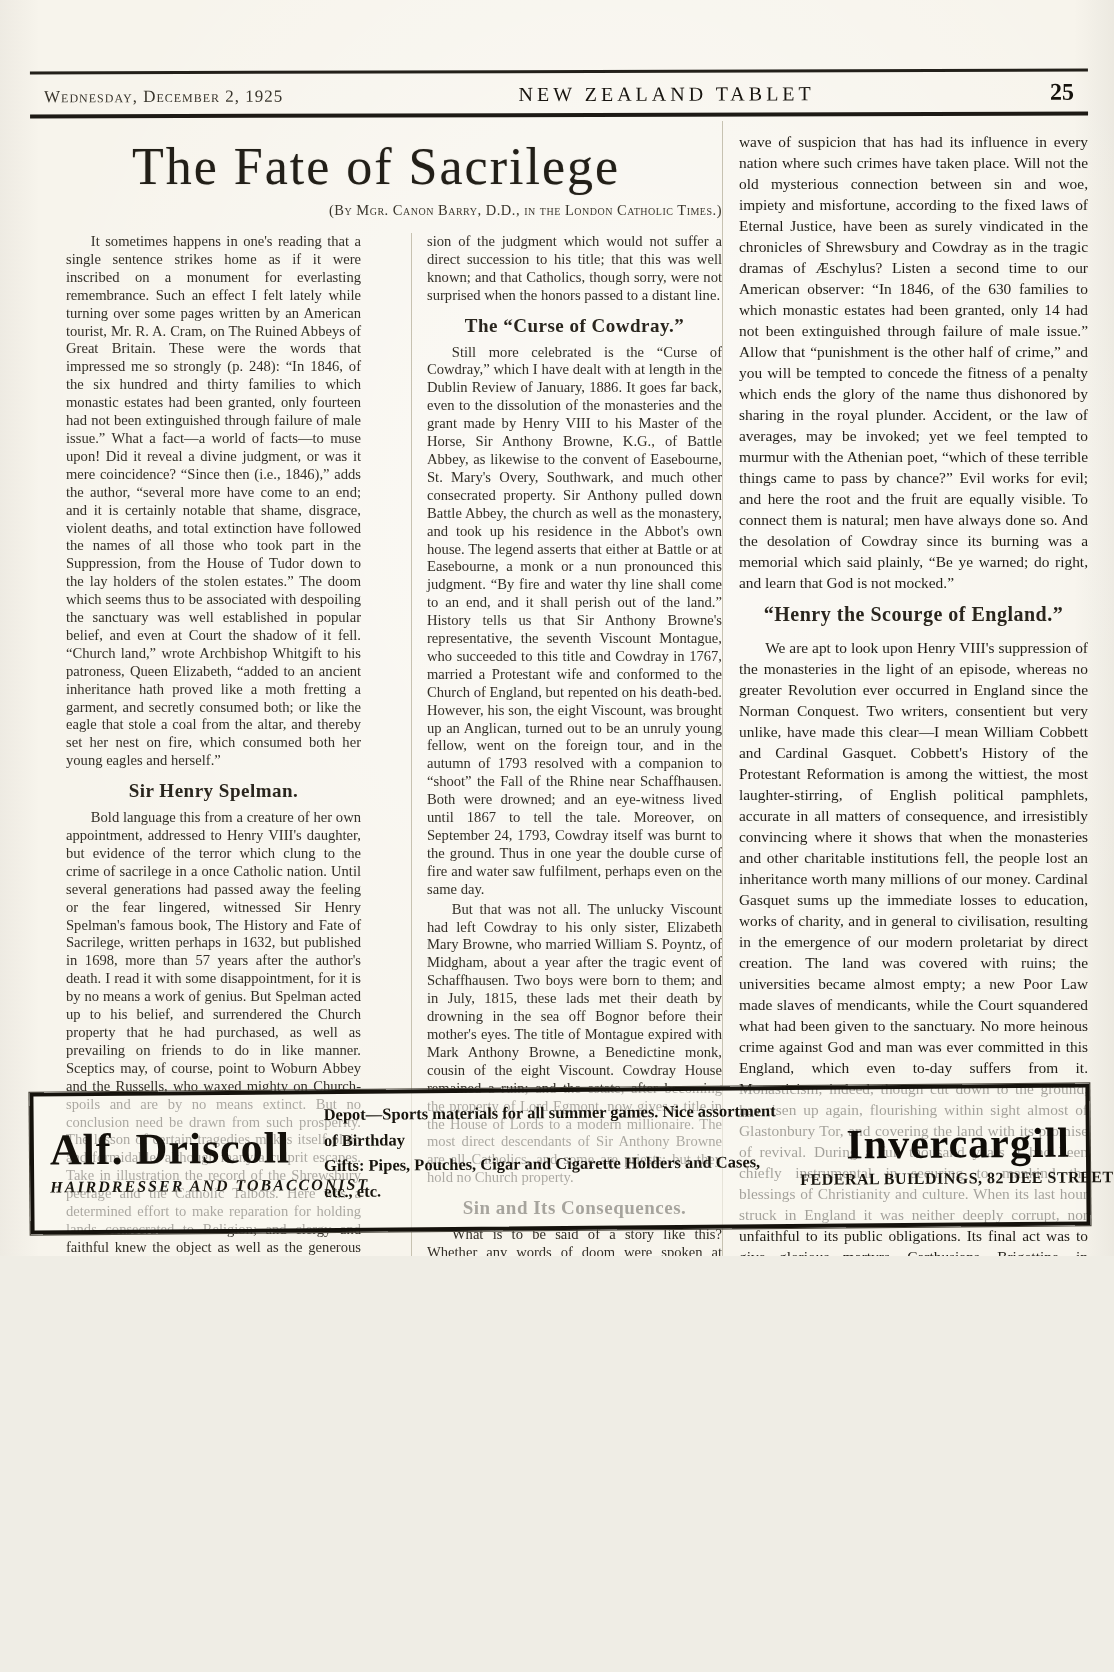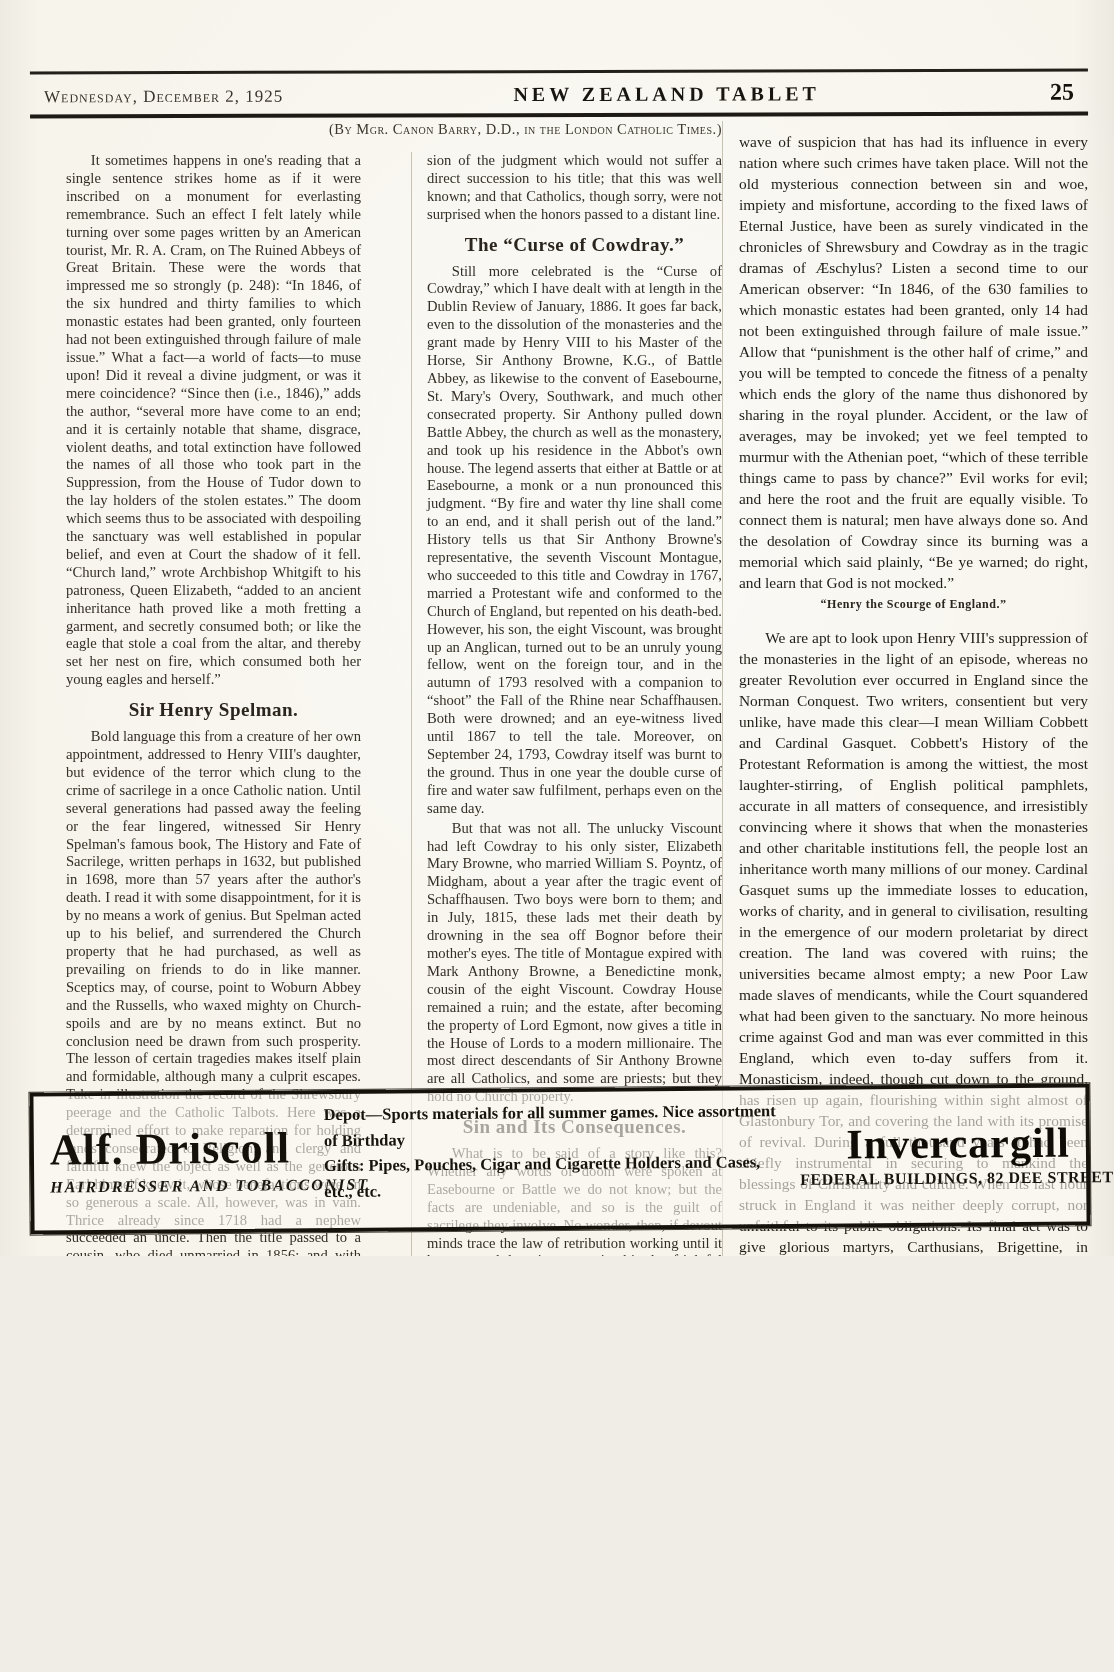--- a/index.html
+++ b/index.html
@@ -22,21 +22,21 @@
     border-top:3px solid #23201a;
     border-bottom:4px solid #1d1a15;
     display:flex;align-items:baseline;justify-content:space-between;
     padding:7px 14px 6px 14px;
     transform:rotate(-0.15deg);
   }
   .masthead .date{
     font-variant:small-caps;letter-spacing:1px;font-size:17px;color:#39352c;
   }
   .masthead .paper{
-    font-weight:bold;letter-spacing:4px;font-size:20px;color:#181510;
+    font-weight:normal;letter-spacing:4px;font-size:20px;color:#181510;
   }
   .masthead .pageno{
     font-weight:bold;font-size:24px;color:#15120d;
   }
   
   .main{
     display:flex;
     height:1448px;
     overflow:hidden;
     padding-top:4px;
@@ -87,21 +87,21 @@
   .para.cont{text-indent:0;}
   .para + .para{margin-top:2px;}
   .subhead{
     text-align:center;
     text-indent:0;
     font-size:19px;
     margin:12px 0 9px 0;
     color:#2a261e;
     letter-spacing:.5px;
   }
-  .col-3 .subhead{margin:1px 0 12px 0;font-size:12px;}
+  .col-3 .subhead{margin:11px 0 12px 0;font-size:20px;}
   
   .ad{
     position:absolute;left:30px;right:24px;bottom:26px;
     border:4px solid #15120c;
     box-shadow:0 0 0 1px #4a463c;
     transform:rotate(-0.5deg);
     display:flex;align-items:center;
     padding:8px 16px 10px 16px;
     background:rgba(250,248,241,.6);
     min-height:92px;
@@ -135,20 +135,21 @@
 
   <header class="masthead">
     <span class="date">Wednesday, December 2, 1925</span>
     <span class="paper">NEW ZEALAND TABLET</span>
     <span class="pageno">25</span>
   </header>
 
   <main class="main">
 
     <div class="left-two">
+      <h1 class="article-title">The Fate of Sacrilege</h1>
       <div class="byline">(By Mgr. Canon Barry, D.D., in the London Catholic Times.)</div>
 
       <div class="twocols">
         <div class="col col-1">
           <p class="para">It sometimes happens in one's reading that a single sentence strikes home as if it were inscribed on a monument for everlasting remembrance. Such an effect I felt lately while turning over some pages written by an American tourist, Mr. R. A. Cram, on The Ruined Abbeys of Great Britain. These were the words that impressed me so strongly (p. 248): “In 1846, of the six hundred and thirty families to which monastic estates had been granted, only fourteen had not been extinguished through failure of male issue.” What a fact—a world of facts—to muse upon! Did it reveal a divine judgment, or was it mere coincidence? “Since then (i.e., 1846),” adds the author, “several more have come to an end; and it is certainly notable that shame, disgrace, violent deaths, and total extinction have followed the names of all those who took part in the Suppression, from the House of Tudor down to the lay holders of the stolen estates.” The doom which seems thus to be associated with despoiling the sanctuary was well established in popular belief, and even at Court the shadow of it fell. “Church land,” wrote Archbishop Whitgift to his patroness, Queen Elizabeth, “added to an ancient inheritance hath proved like a moth fretting a garment, and secretly consumed both; or like the eagle that stole a coal from the altar, and thereby set her nest on fire, which consumed both her young eagles and herself.”</p>
           <h3 class="subhead">Sir Henry Spelman.</h3>
           <p class="para">Bold language this from a creature of her own appointment, addressed to Henry VIII's daughter, but evidence of the terror which clung to the crime of sacrilege in a once Catholic nation. Until several generations had passed away the feeling or the fear lingered, witnessed Sir Henry Spelman's famous book, The History and Fate of Sacrilege, written perhaps in 1632, but published in 1698, more than 57 years after the author's death. I read it with some disappointment, for it is by no means a work of genius. But Spelman acted up to his belief, and surrendered the Church property that he had purchased, as well as prevailing on friends to do in like manner. Sceptics may, of course, point to Woburn Abbey and the Russells, who waxed mighty on Church-spoils and are by no means extinct. But no conclusion need be drawn from such prosperity. The lesson of certain tragedies makes itself plain and formidable, although many a culprit escapes. Take in illustration the record of the Shrewsbury peerage and the Catholic Talbots. Here was a determined effort to make reparation for holding lands consecrated to Religion; and clergy and faithful knew the object as well as the generous Earl himself knew it, whose benefactions were on so generous a scale. All, however, was in vain. Thrice already since 1718 had a nephew succeeded an uncle. Then the title passed to a cousin, who died unmarried in 1856; and with him the Catholic line expired. Now my point is that the Earl (a convert), who founded churches and was profuse in charities, hoped thereby to secure a remis-</p>
         </div>
 
         <div class="col col-2">

